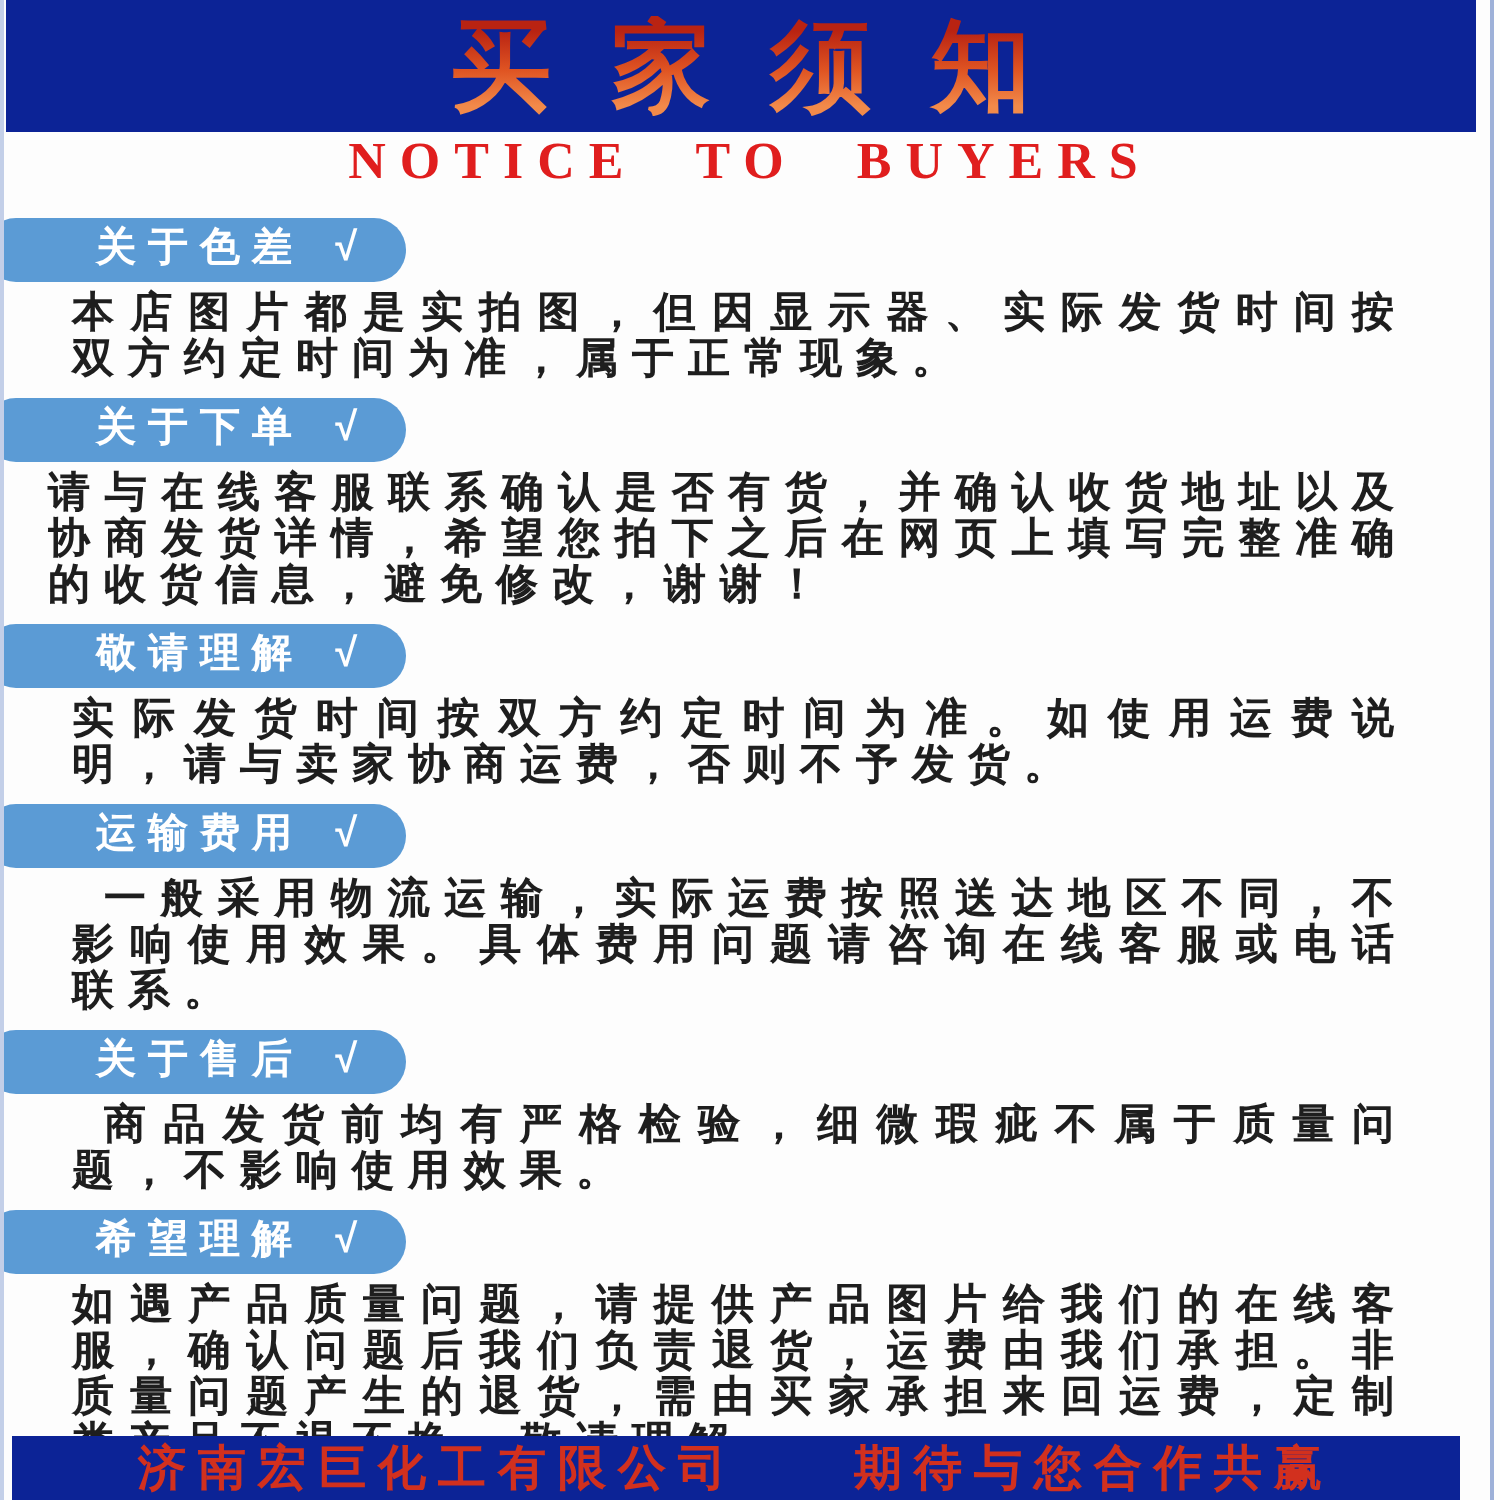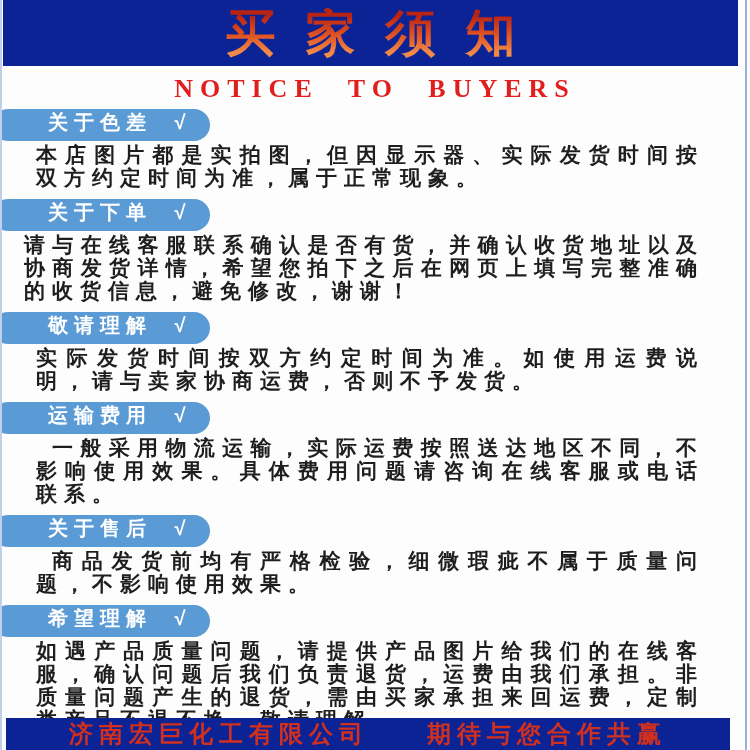--- a/index.html
+++ b/index.html
@@ -46,35 +46,35 @@
   @supports (-webkit-background-clip: text) {
     .title {
       background: linear-gradient(180deg, #b92312 15%, #e05523 55%, #f28a4a 90%);
       -webkit-background-clip: text;
       -webkit-text-fill-color: transparent;
     }
   }
   .subtitle-row {
     height: 38px;
     display: flex;
-    align-items: flex-end;
+    align-items: flex-start;
     justify-content: center;
   }
   .subtitle {
     font-family: "Liberation Serif", serif;
     font-weight: bold;
     font-size: 26px;
     letter-spacing: 7px;
     word-spacing: 16px;
     color: #e01e1e;
     white-space: nowrap;
   }
 
   .sections { padding-top: 2px; }
-  .section { margin: 0; font-family: Liberation Mono, monospace; }
+  .section { margin: 0; }
   .pill {
     display: inline-block;
     background: #5b9bd5;
     color: #ffffff;
     font-weight: bold;
     font-size: 20px;
     letter-spacing: 6px;
     padding: 4px 24px 6px 56px;
     margin: 3px 0 1px -8px;
     border-radius: 19px;

